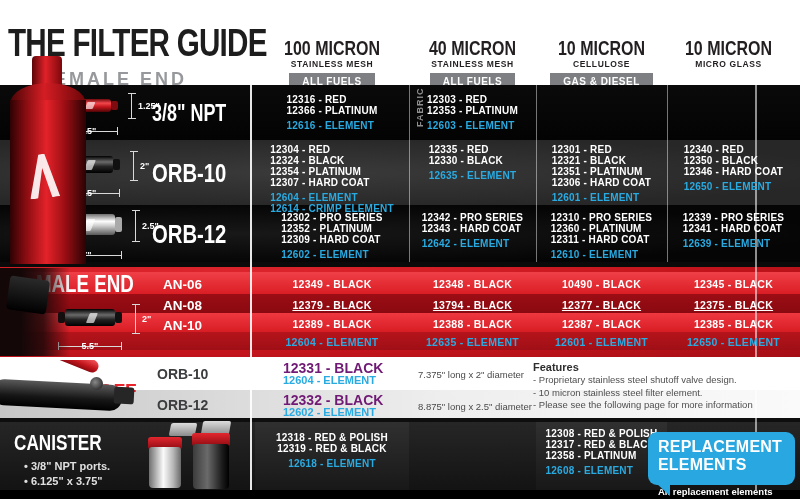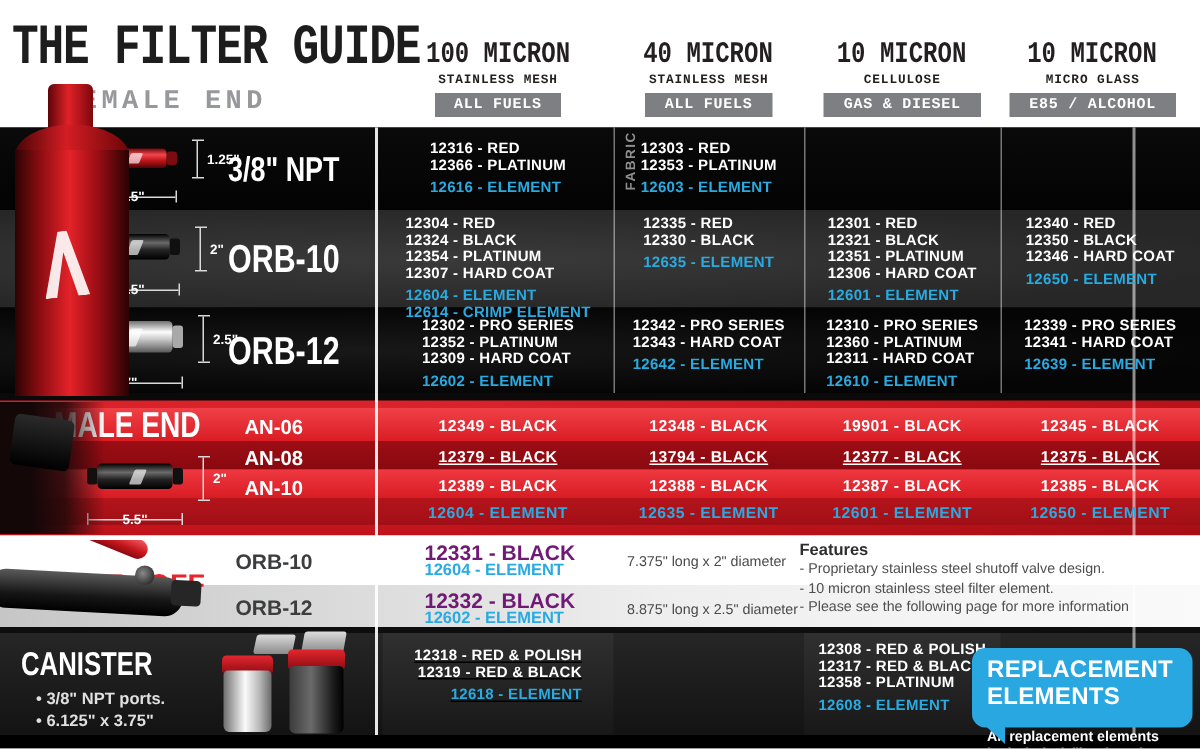--- a/index.html
+++ b/index.html
@@ -3,21 +3,21 @@
 <meta charset="utf-8">
 <style>
   :root{ --cyan:#29abe2; --red:#e8232b; }
   *{margin:0;padding:0;box-sizing:border-box;}
   body{background:#888;font-family:"Liberation Sans",sans-serif;}
   #page{position:relative;width:800px;height:499px;background:#fff;overflow:hidden;margin:0 auto;}
   .cond{display:inline-block;transform:scaleX(.78);transform-origin:left center;white-space:nowrap;}
   .condc{display:inline-block;transform:scaleX(.8);transform-origin:center center;white-space:nowrap;}
 
   
-  #header{position:absolute;left:0;top:5px;width:800px;height:83px;background:#fff;font-family:Liberation Mono, monospace;}
+  #header{position:absolute;left:0;top:16px;width:800px;height:83px;background:#fff;}
   #main-title{position:absolute;left:8px;top:6px;font-weight:900;font-size:38px;letter-spacing:-1px;color:#1d1d1d;}
   #sub-title{position:absolute;left:40px;top:53px;font-weight:800;font-size:18px;letter-spacing:3px;color:#96989b;}
   .colhead{position:absolute;top:22px;text-align:center;}
   .colhead .t{font-weight:900;font-size:20px;color:#231f20;line-height:1;}
   .colhead .s{font-weight:700;font-size:8.5px;color:#231f20;letter-spacing:.6px;margin-top:1px;}
   .colhead .badge{display:inline-block;margin-top:4px;background:#7d7f82;color:#fff;font-weight:700;font-size:10px;letter-spacing:.5px;padding:2.5px 13px;}
   #ch1{left:255px;width:154px;} #ch2{left:409px;width:127px;} #ch3{left:536px;width:131px;} #ch4{left:660px;width:137px;}
 
   
   .colpos1{left:255px;width:154px;} .colpos2{left:409px;width:127px;}
@@ -164,21 +164,20 @@
       <span class="badge">ALL FUELS</span>
     </div>
     <div class="colhead" id="ch3">
       <div class="t"><span class="condc">10 MICRON</span></div>
       <div class="s">CELLULOSE</div>
       <span class="badge">GAS &amp; DIESEL</span>
     </div>
     <div class="colhead" id="ch4">
       <div class="t"><span class="condc">10 MICRON</span></div>
       <div class="s">MICRO GLASS</div>
-      <span class="badge">E85 / ALCOHOL</span>
     </div>
   </div>
 
   <div id="female">
     <div class="vdiv vd1"></div>
     <div class="vdiv vd2"></div>
     <div class="vdiv vd3"></div>
 
     <div class="frow" id="f-row1">
       <div class="dgbox" id="dg-f1" data-color="red">
@@ -312,21 +311,21 @@
       <div class="dim-v">
           <span class="dlab">2"</span>
         </div>
       <div class="dim-h">
           <span class="dlab">5.5"</span>
         </div>
     </div>
 
     <span class="mcell ms1t colpos1">12349 - BLACK</span>
     <span class="mcell ms1t colpos2">12348 - BLACK</span>
-    <span class="mcell ms1t colpos3">19901 - BLACK</span>
+    <span class="mcell ms1t colpos3">10490 - BLACK</span>
     <span class="mcell ms1t colpos4">12345 - BLACK</span>
     <span class="mcell ms2t colpos1">12379 - BLACK</span>
     <span class="mcell ms2t colpos2">13794 - BLACK</span>
     <span class="mcell ms2t colpos3">12377 - BLACK</span>
     <span class="mcell ms2t colpos4">12375 - BLACK</span>
     <span class="mcell ms3t colpos1">12389 - BLACK</span>
     <span class="mcell ms3t colpos2">12388 - BLACK</span>
     <span class="mcell ms3t colpos3">12387 - BLACK</span>
     <span class="mcell ms3t colpos4">12385 - BLACK</span>
     <span class="mcell ms4t colpos1">12604 - ELEMENT</span>
@@ -366,21 +365,21 @@
 
     <div id="can-photos">
       <div class="bracket" id="br1"></div>
       <div class="bracket" id="br2"></div>
       <div class="redcap" id="cap1"></div>
       <div id="body1"></div>
       <div class="redcap" id="cap2"></div>
       <div id="body2"></div>
     </div>
 
-    <div class="cancell colpos1" id="can-c1"><span class="inner" style="display:inline-block;text-align:right;text-decoration:underline;">
+    <div class="cancell colpos1" id="can-c1"><span class="inner" style="display:inline-block;text-align:center;">
       <div class="lines">12318 - RED &amp; POLISH
 12319 - RED &amp; BLACK</div>
       <div class="elements">12618 - ELEMENT</div></span>
     </div>
     <div class="cancell colpos3" id="can-c3"><span class="inner" style="display:inline-block;text-align:left;">
       <div class="lines">12308 - RED &amp; POLISH
 12317 - RED &amp; BLACK
 12358 - PLATINUM</div>
       <div class="elements">12608 - ELEMENT</div></span>
     </div>

